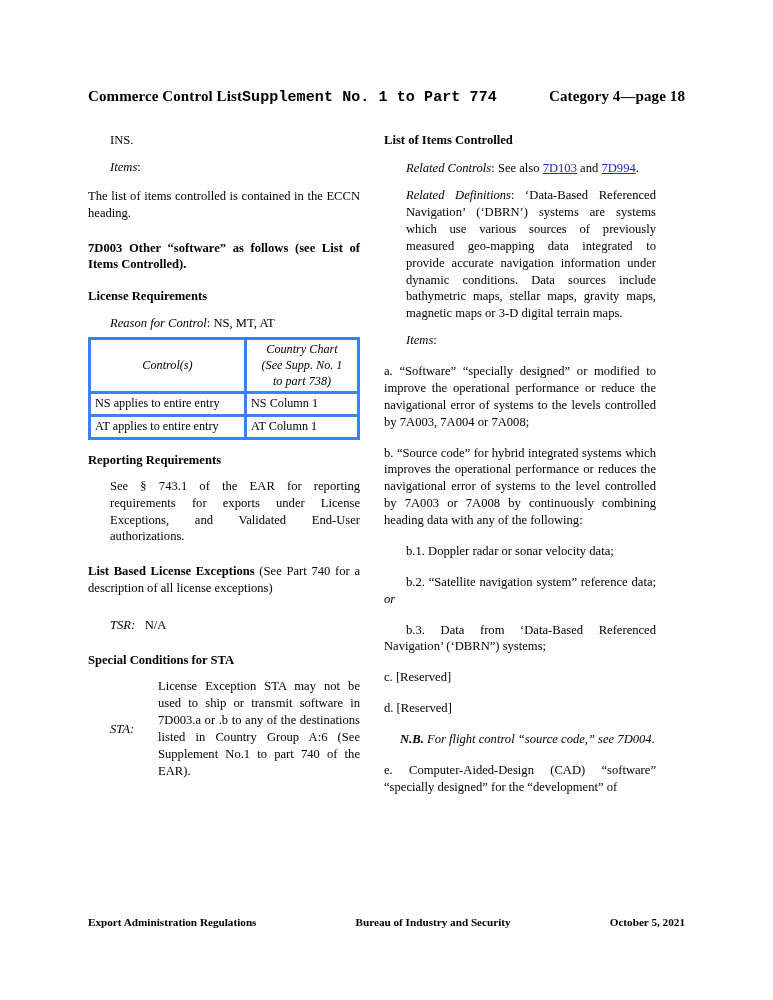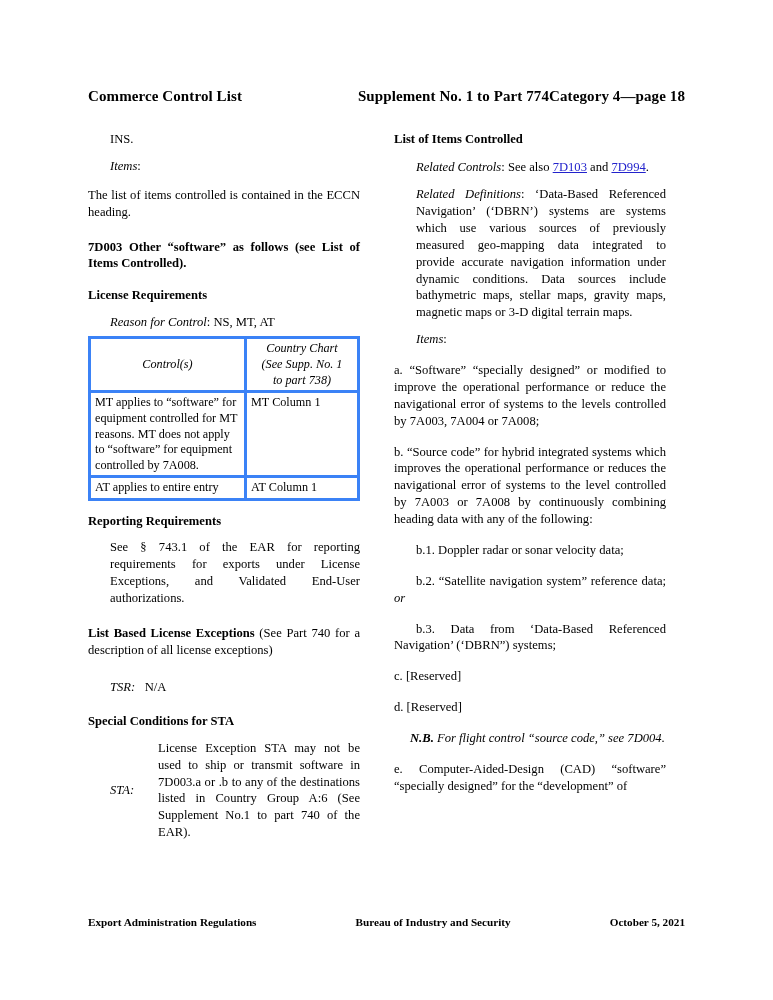--- a/index.html
+++ b/index.html
@@ -26,27 +26,27 @@
   .runhead {
     display: flex;
     justify-content: space-between;
     align-items: baseline;
     font-weight: bold;
     font-size: 15px;
     letter-spacing: 0.1px;
     margin-bottom: 26px;
   }
   .runhead .rh-left { flex: 0 0 auto; }
-  .runhead .rh-center { flex: 1 1 auto; text-align: right; }
+  .runhead .rh-center { flex: 1 1 auto; text-align: left; font-family: Liberation Mono, monospace; }
   .runhead .rh-right { flex: 0 0 auto; text-align: right; }
 
   
   .body-cols {
     display: flex;
-    gap: 34px;
+    gap: 24px;
     align-items: flex-start;
   }
   .col {
     width: 272px;
     font-size: 12.6px;
     line-height: 1.34;
   }
   .col p { margin: 0 0 10px 0; }
   .just { text-align: justify; }
   .ital { font-style: italic; }
@@ -123,22 +123,22 @@
         <tbody>
             <tr>
           <td class="ctr" style="vertical-align:middle;">Control(s)</td>
           <td class="ctr col2">
             <span>Country Chart</span><br>
             <span>(See Supp. No. 1</span><br>
             <span>to part 738)</span>
           </td>
         </tr>
         <tr>
-          <td>MT applies to “software” for equipment controlled for MT reasons.  MT does not apply to “software” for equipment controlled by 7A008.</td>
-          <td class="col2">MT Column 1</td>
+          <td>NS applies to entire entry</td>
+          <td class="col2">NS Column 1</td>
         </tr>
         <tr>
           <td>AT applies to entire entry</td>
           <td class="col2">AT Column 1</td>
         </tr>
       </tbody>
         </table>
 
       <p class="head">Reporting Requirements</p>
       <p class="hang just" style="margin-bottom:18px;">See § 743.1 of the EAR for reporting requirements for exports under License Exceptions, and Validated End-User authorizations.</p>

